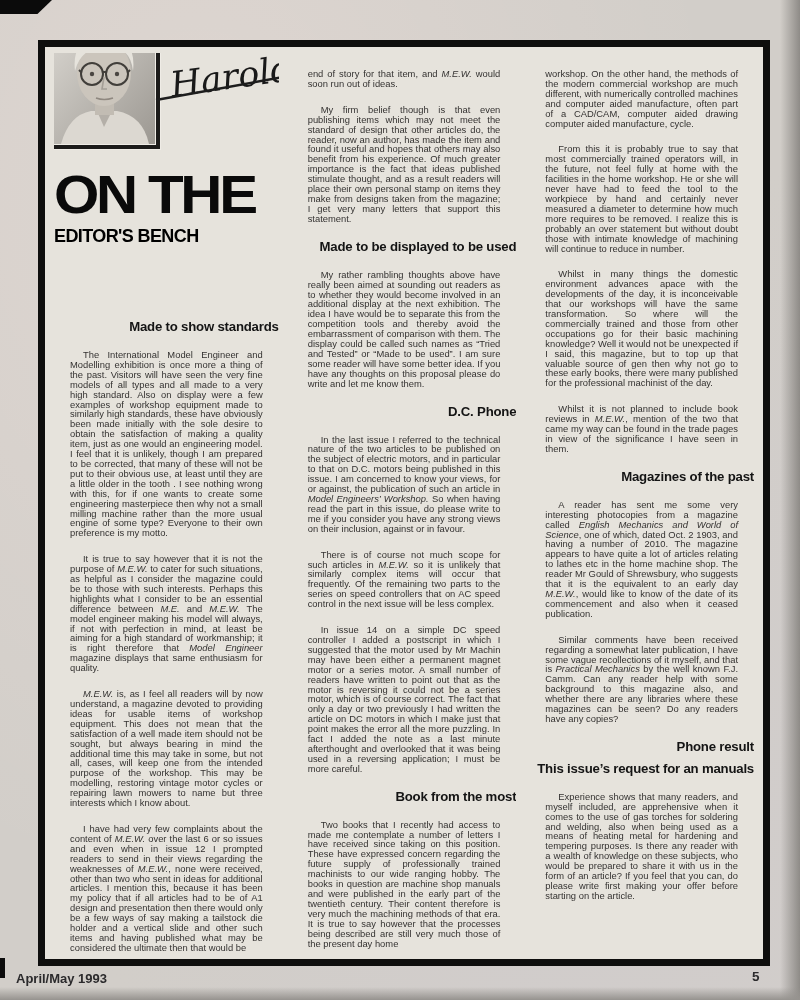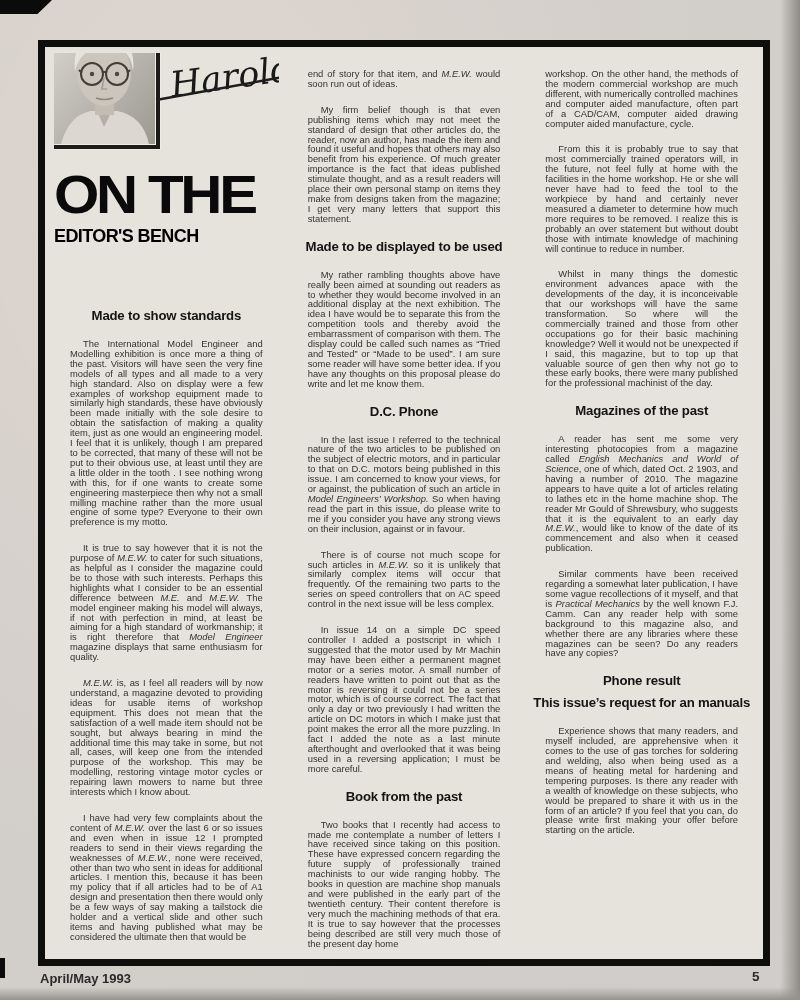--- a/index.html
+++ b/index.html
@@ -27,38 +27,38 @@
   .content { position:absolute; inset:0; padding:6px 9px 4px; display:flex; gap:13px; }
 
   .col {
     flex:1 1 0; min-width:0; overflow:hidden; text-align:justify;
     font-size:9.4px; line-height:9.9px; color:#343231;
     -webkit-font-smoothing:antialiased;
   }
   .col p { margin:16px; text-indent:13px; }
   .col p.cont { text-indent:0; }
   .col h3 { margin:8px 0 4px; font-size:13.2px; line-height:14px; letter-spacing:-.2px;
-    color:#141414; text-align:center; }
-  #col1 > h3:first-of-type { margin-top:4px; }
+    color:#141414; text-align:right; }
+  #col1 > h3:first-of-type { margin-top:15px; }
 
   
   .masthead { position:relative; height:252px; }
   .photo { position:absolute; left:-7px; top:-34px; width:114px; height:131px; display:block; }
   .signature { position:absolute; left:90px; top:-19px; width:240px; height:78px; display:block; }
   .title1 {
     font-weight:bold; font-size:54px; line-height:50px; letter-spacing:-3px; color:#0a0a0a;
     transform:scaleX(1.08); transform-origin:left center; white-space:nowrap;
   }
   .title-block { position:absolute; left:0; top:116px; }
   .title2 {
     font-weight:bold; font-size:18px; line-height:28px; letter-spacing:-.6px; color:#000000;
     white-space:nowrap; margin-top:3px;
   }
 
-  .footer-date { position:absolute; left:40px; top:971px; font-size:13px; font-weight:bold; color:#2b2a2c; }
+  .footer-date { position:absolute; left:16px; top:971px; font-size:13px; font-weight:bold; color:#2b2a2c; }
   .footer-page { position:absolute; left:752px; top:969px; font-size:13.5px; font-weight:bold; color:#2b2a2c; }
 </style>
 </head>
 <body>
 
 <div class="page">
 
   <div class="corner-wedge"></div>
   <div class="edge-right"></div>
   <div class="edge-bottom"></div>
@@ -124,28 +124,29 @@
 
       <div class="col">
           <p class="cont">end of story for that item, and <i>M.E.W.</i> would soon run out of ideas.</p>
           <p>My firm belief though is that even publishing items which may not meet the standard of design that other articles do, the reader, now an author, has made the item and found it useful and hopes that others may also benefit from his experience. Of much greater importance is the fact that ideas published stimulate thought, and as a result readers will place their own personal stamp on items they make from designs taken from the magazine; I get very many letters that support this statement.</p>
           <h3>Made to be displayed to be used</h3>
           <p>My rather rambling thoughts above have really been aimed at  sounding out readers as to whether they would become involved in an additional display at the next exhibition. The idea I have would be to separate this from the competition tools and thereby avoid the embarrassment of comparison with them. The display could be called such names as “Tried and Tested” or “Made to be used”. I am sure some reader will have some better idea. If you have any thoughts on this proposal please do write and let me know them.</p>
           <h3>D.C. Phone</h3>
           <p>In the last issue I referred to the technical nature of the two articles to be published on the subject of electric motors, and in particular to that on D.C. motors being published in this issue. I am concerned to know your views, for or against, the publication of such an article in <i>Model Engineers’ Workshop.</i> So when having read the part in this issue, do please write to me if you consider you have any strong views on their inclusion, against or in favour.</p>
           <p>There is of course not much scope for such articles in <i>M.E.W.</i> so it is unlikely that similarly complex items will occur that frequently. Of the remaining two parts to the series on speed controllers that on AC speed control in the next issue will be less complex.</p>
           <p>In issue 14 on a simple DC speed controller I added a postscript in which I suggested that the motor used by Mr Machin may have been either a permanent magnet motor or a series motor. A small number of readers have written to point out that as the motor is reversing it could not be a series motor, which is of course correct. The fact that only a day or two previously I had written the article on DC motors in which I make just that point makes the error all the more puzzling. In fact I added the note as a last minute afterthought and overlooked that it was being used in a reversing application; I must be more careful.</p>
-          <h3>Book from the past</h3>
+          <h3>Book from the most</h3>
           <p>Two books that I recently had access to made me contemplate a number of letters I have received since taking on this position. These have expressed concern regarding the future supply of professionally trained machinists to our wide ranging hobby. The books in question are machine shop manuals and were published in the early part of the twentieth century. Their content therefore is very much the machining methods of that era. It is true to say however that the processes being described are still very much those of the present day home</p>
         </div>
 
       <div class="col">
           <p class="cont">workshop. On the other hand, the methods of the modern commercial workshop are much different, with numerically controlled machines and computer aided manufacture, often part of a CAD/CAM, computer aided drawing computer aided manufacture, cycle.</p>
           <p>From this it is probably true to say that most commercially trained operators will, in the future, not feel fully at home with the facilities in the home workshop. He or she will never have had to feed the tool to the workpiece by hand and certainly never measured a diameter to determine how much more requires to be removed. I realize this is probably an over statement but without doubt those with intimate knowledge of machining will continue to reduce in number.</p>
           <p>Whilst in many things the domestic environment advances apace with the developments of the day, it is inconceivable that our workshops will have the same transformation. So where will the commercially trained and those from other occupations go for their basic machining knowledge? Well it would not be unexpected if I said, this magazine, but to top up that valuable source of gen then why not go to these early books, there were many published for the professional machinist of the day.</p>
+          <p>Whilst it is not planned to include book reviews in <i>M.E.W.</i>, mention of the two that came my way can be found in the trade pages in view of the significance I have seen in them.</p>
           <h3>Magazines of the past</h3>
           <p>A reader has sent me some very interesting photocopies from a magazine called <i>English Mechanics and World of Science</i>, one of which, dated Oct. 2 1903, and having a number of 2010. The magazine appears to have quite a lot of articles relating to lathes etc in the home machine shop. The reader Mr Gould of Shrewsbury, who suggests that it is the equivalent to an early day <i>M.E.W.</i>, would like to know of the date of its commencement and also when it ceased publication.</p>
           <p>Similar comments have been received regarding a somewhat later publication, I have some vague recollections of it myself, and that is <i>Practical Mechanics</i> by the well known F.J. Camm. Can any reader help with some background to this magazine also, and whether there are any libraries where these magazines can be seen? Do any readers have any copies?</p>
           <h3>Phone result</h3>
           <h3>This issue’s request for an manuals</h3>
           <p>Experience shows that many readers, and myself included, are apprehensive when it comes to the use of gas torches for soldering and welding, also when being used as a means of heating metal for hardening and tempering purposes. Is there any reader with a wealth of knowledge on these subjects, who would be prepared to share it with us in the form of an article? If you feel that you can, do please write first making your offer before starting on the article.</p>
         </div>
 
     </div>
   </div>

